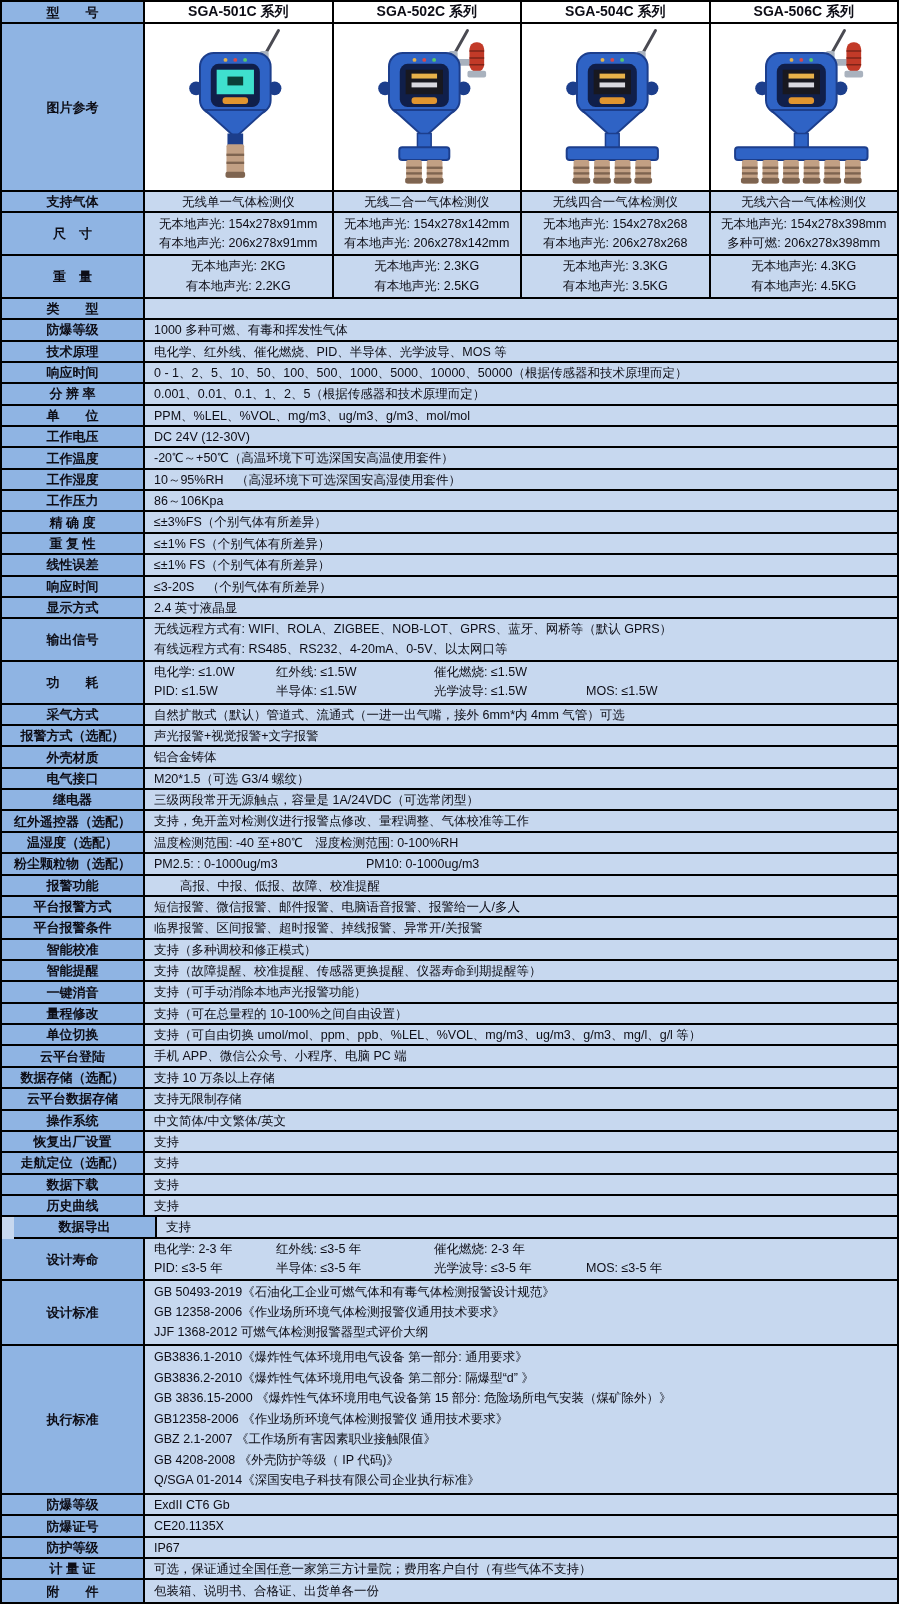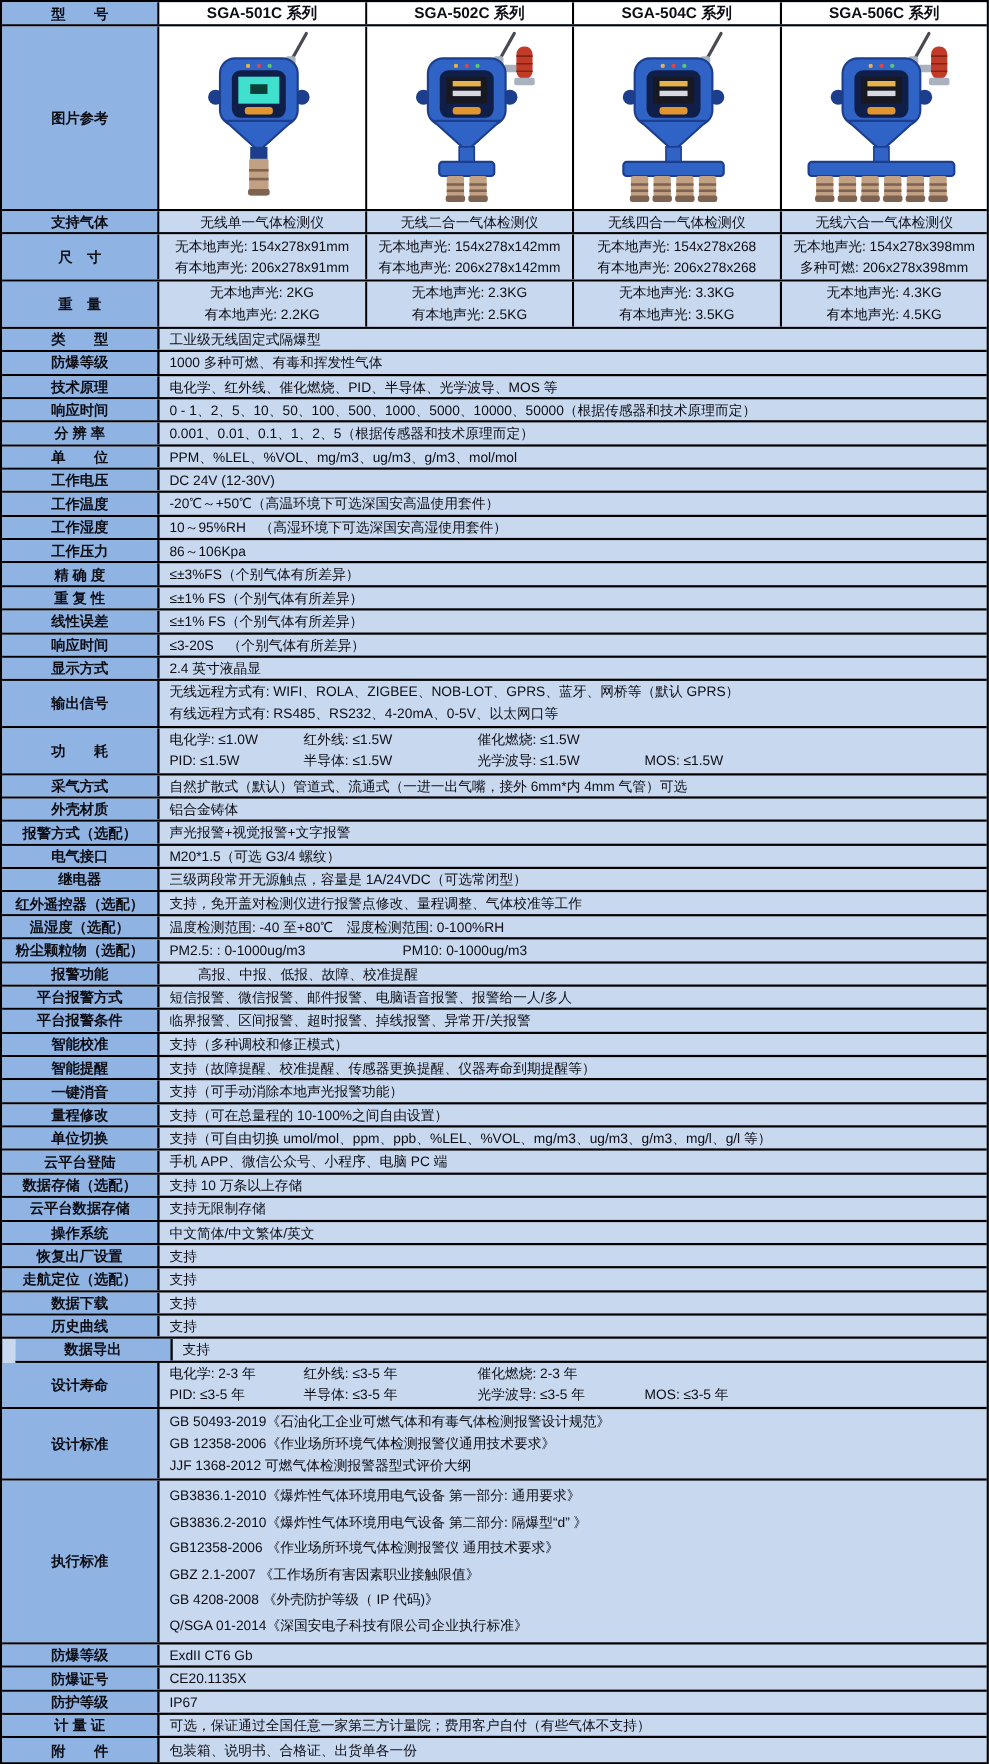--- a/index.html
+++ b/index.html
@@ -239,23 +239,20 @@
         <div class="line">无本地声光: 3.3KG</div>
         <div class="line">有本地声光: 3.5KG</div>
       </div>
       <div class="col-cell">
         <div class="line">无本地声光: 4.3KG</div>
         <div class="line">有本地声光: 4.5KG</div>
       </div>
     </div>
     <div class="row spec-row" style="flex: 1 1 21px;">
       <div class="label-cell">类　　型</div>
-      <div class="spec-value">
-        <div class="line">工业级无线固定式隔爆型</div>
-      </div>
     </div>
     <div class="row spec-row" style="flex: 1 1 21px;">
       <div class="label-cell">防爆等级</div>
       <div class="spec-value">
         <div class="line">1000 多种可燃、有毒和挥发性气体</div>
       </div>
     </div>
     <div class="row spec-row" style="flex: 1 1 21px;">
       <div class="label-cell">技术原理</div>
       <div class="spec-value">
@@ -348,29 +345,29 @@
         <div class="line"><span class="seg" style="width: 122px;">PID: ≤1.5W</span><span class="seg" style="width: 158px;">半导体: ≤1.5W</span><span class="seg" style="width: 152px;">光学波导: ≤1.5W</span><span class="seg">MOS: ≤1.5W</span></div>
       </div>
     </div>
     <div class="row spec-row" style="flex: 1 1 21px;">
       <div class="label-cell">采气方式</div>
       <div class="spec-value">
         <div class="line">自然扩散式（默认）管道式、流通式（一进一出气嘴，接外 6mm*内 4mm 气管）可选</div>
       </div>
     </div>
     <div class="row spec-row" style="flex: 1 1 21px;">
+      <div class="label-cell">报警方式（选配）</div>
+      <div class="spec-value">
+        <div class="line">声光报警+视觉报警+文字报警</div>
+      </div>
+    </div>
+    <div class="row spec-row" style="flex: 1 1 21px;">
       <div class="label-cell">外壳材质</div>
       <div class="spec-value">
         <div class="line">铝合金铸体</div>
-      </div>
-    </div>
-    <div class="row spec-row" style="flex: 1 1 21px;">
-      <div class="label-cell">报警方式（选配）</div>
-      <div class="spec-value">
-        <div class="line">声光报警+视觉报警+文字报警</div>
       </div>
     </div>
     <div class="row spec-row" style="flex: 1 1 21px;">
       <div class="label-cell">电气接口</div>
       <div class="spec-value">
         <div class="line">M20*1.5（可选 G3/4 螺纹）</div>
       </div>
     </div>
     <div class="row spec-row" style="flex: 1 1 21px;">
       <div class="label-cell">继电器</div>
@@ -511,20 +508,21 @@
         <div class="line">GB 50493-2019《石油化工企业可燃气体和有毒气体检测报警设计规范》</div>
         <div class="line">GB 12358-2006《作业场所环境气体检测报警仪通用技术要求》</div>
         <div class="line">JJF 1368-2012 可燃气体检测报警器型式评价大纲</div>
       </div>
     </div>
     <div class="row spec-row" style="flex: 7 1 147px;">
       <div class="label-cell">执行标准</div>
       <div class="spec-value">
         <div class="line">GB3836.1-2010《爆炸性气体环境用电气设备 第一部分: 通用要求》</div>
         <div class="line">GB3836.2-2010《爆炸性气体环境用电气设备 第二部分: 隔爆型“d” 》</div>
+        <div class="line">GB 3836.15-2000 《爆炸性气体环境用电气设备第 15 部分: 危险场所电气安装（煤矿除外）》</div>
         <div class="line">GB12358-2006 《作业场所环境气体检测报警仪 通用技术要求》</div>
         <div class="line">GBZ 2.1-2007 《工作场所有害因素职业接触限值》</div>
         <div class="line">GB 4208-2008 《外壳防护等级（ IP 代码)》</div>
         <div class="line">Q/SGA 01-2014《深国安电子科技有限公司企业执行标准》</div>
       </div>
     </div>
     <div class="row spec-row" style="flex: 1 1 21px;">
       <div class="label-cell">防爆等级</div>
       <div class="spec-value">
         <div class="line">ExdII CT6 Gb</div>

